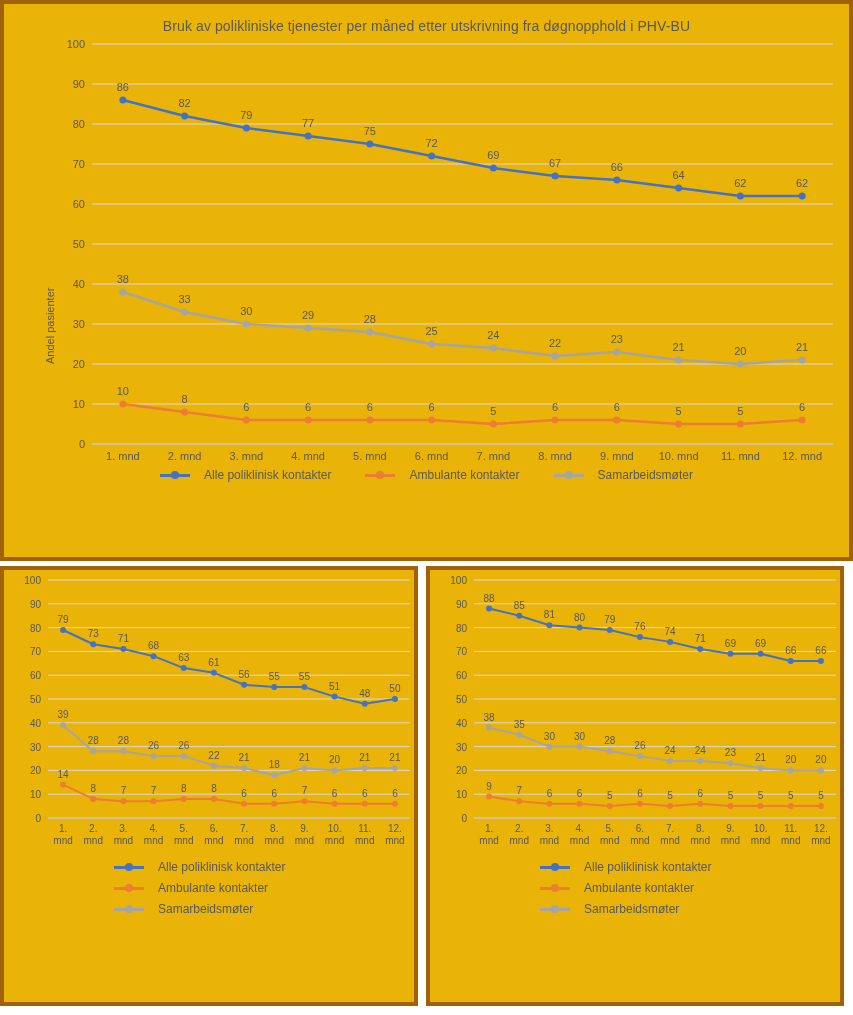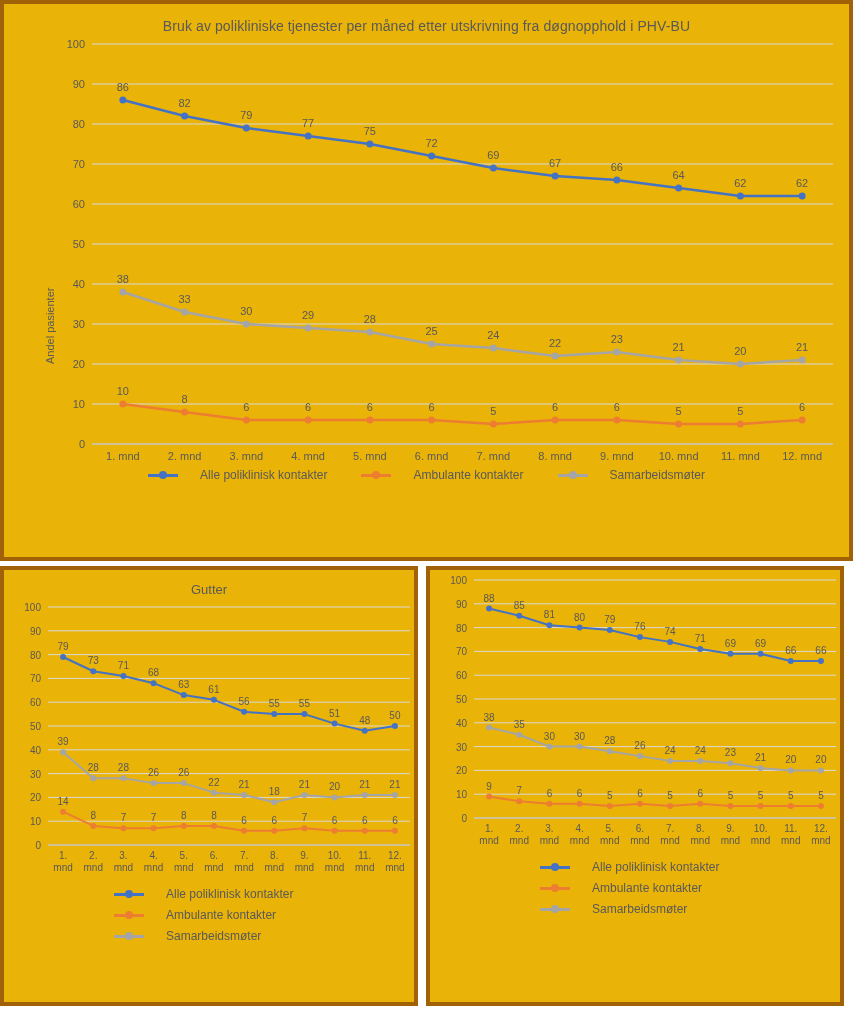--- a/index.html
+++ b/index.html
@@ -66,21 +66,21 @@
   .legend {
     display: flex;
     justify-content: center;
     gap: 34px;
     font-size: 12px;
     color: #595959;
   }
   .legend-item {
     display: flex;
     align-items: center;
-    gap: 22px;
+    gap: 14px;
     white-space: nowrap;
   }
   .legend-marker {
     display: inline-block;
     width: 30px;
     height: 10px;
     position: relative;
   }
   .legend-marker i {
     position: absolute;
@@ -268,21 +268,20 @@
           <i style="background: rgb(165, 165, 165);"></i>
           <b style="background: rgb(165, 165, 165);"></b>
         </span>
         <span>Samarbeidsmøter</span>
       </div>
     </div>
 </div>
 
 <div class="bottom-row">
   <div class="panel" id="gutter-panel">
-    <div class="small-title">Gutter</div>
     <div class="plot-wrap">
       <svg id="svg-gutter" width="416" height="290">
           <line x1="44" y1="248" x2="406" y2="248" class="gridline"></line>
           <text x="37" y="252" text-anchor="end" class="tick-label" style="font-size: 10px;">0</text>
           <line x1="44" y1="224.2" x2="406" y2="224.2" class="gridline"></line>
           <text x="37" y="228.2" text-anchor="end" class="tick-label" style="font-size: 10px;">10</text>
           <line x1="44" y1="200.4" x2="406" y2="200.4" class="gridline"></line>
           <text x="37" y="204.4" text-anchor="end" class="tick-label" style="font-size: 10px;">20</text>
           <line x1="44" y1="176.60000000000002" x2="406" y2="176.60000000000002" class="gridline"></line>
           <text x="37" y="180.60000000000002" text-anchor="end" class="tick-label" style="font-size: 10px;">30</text>

